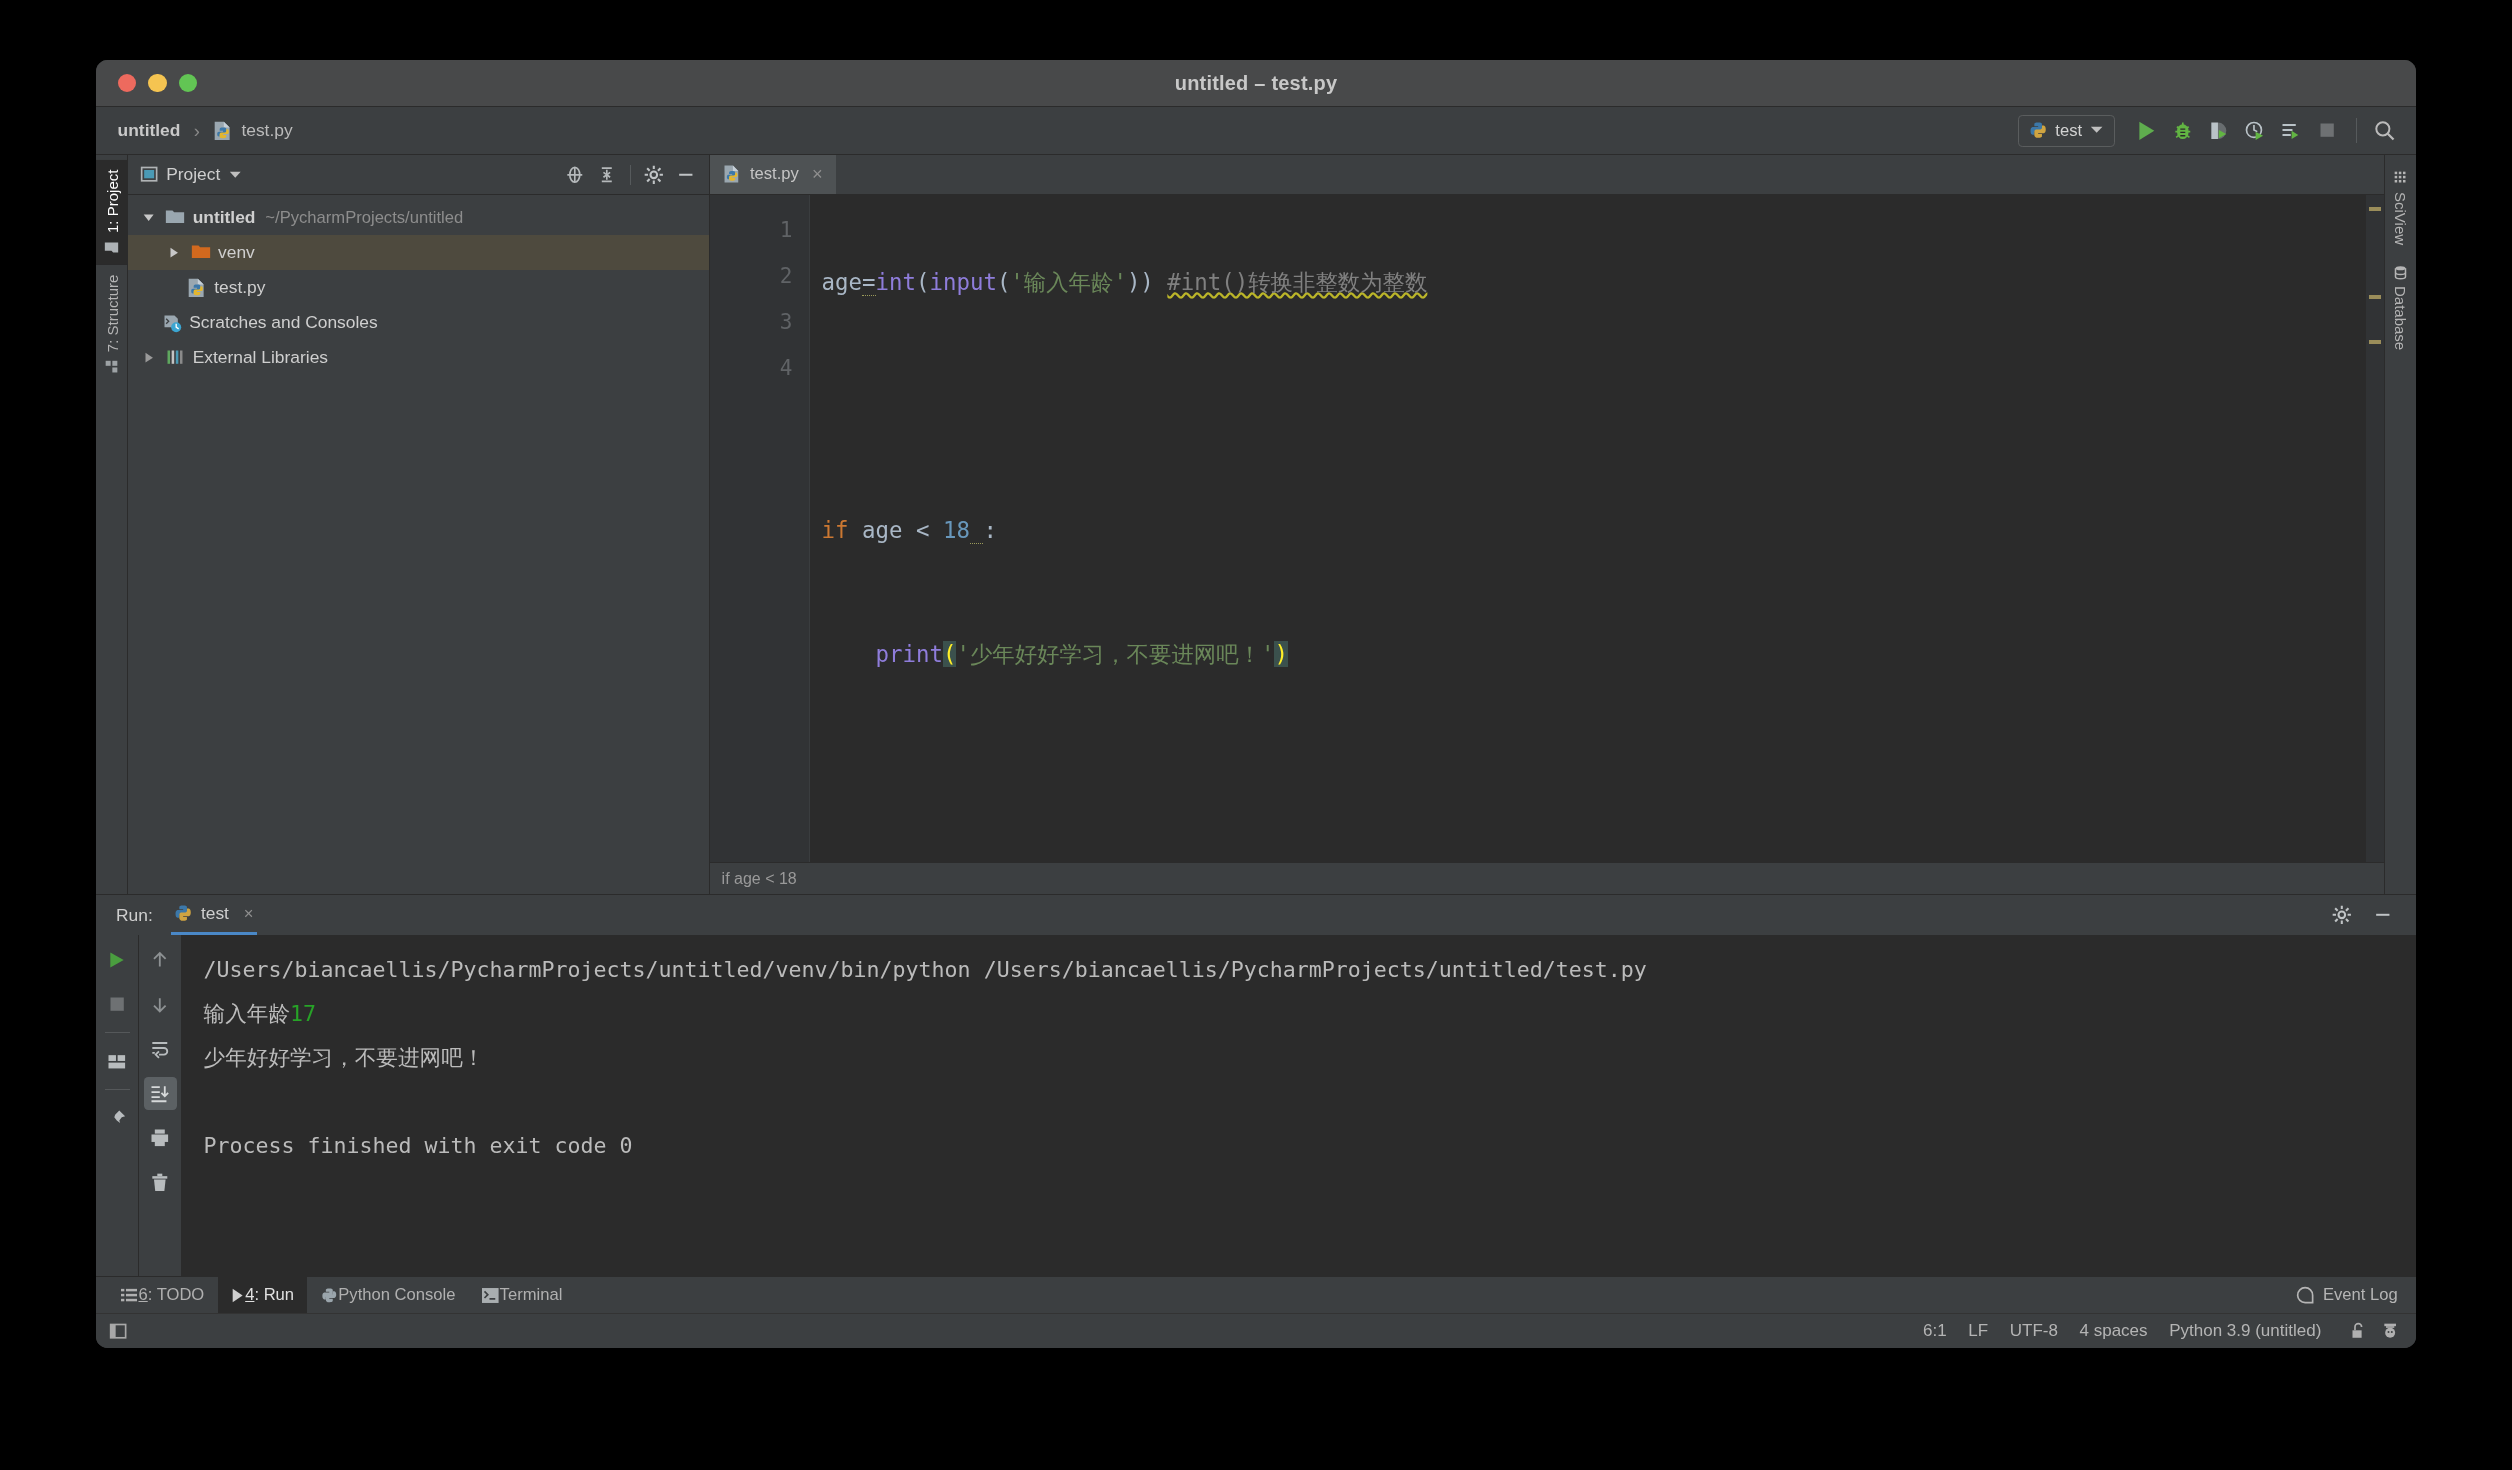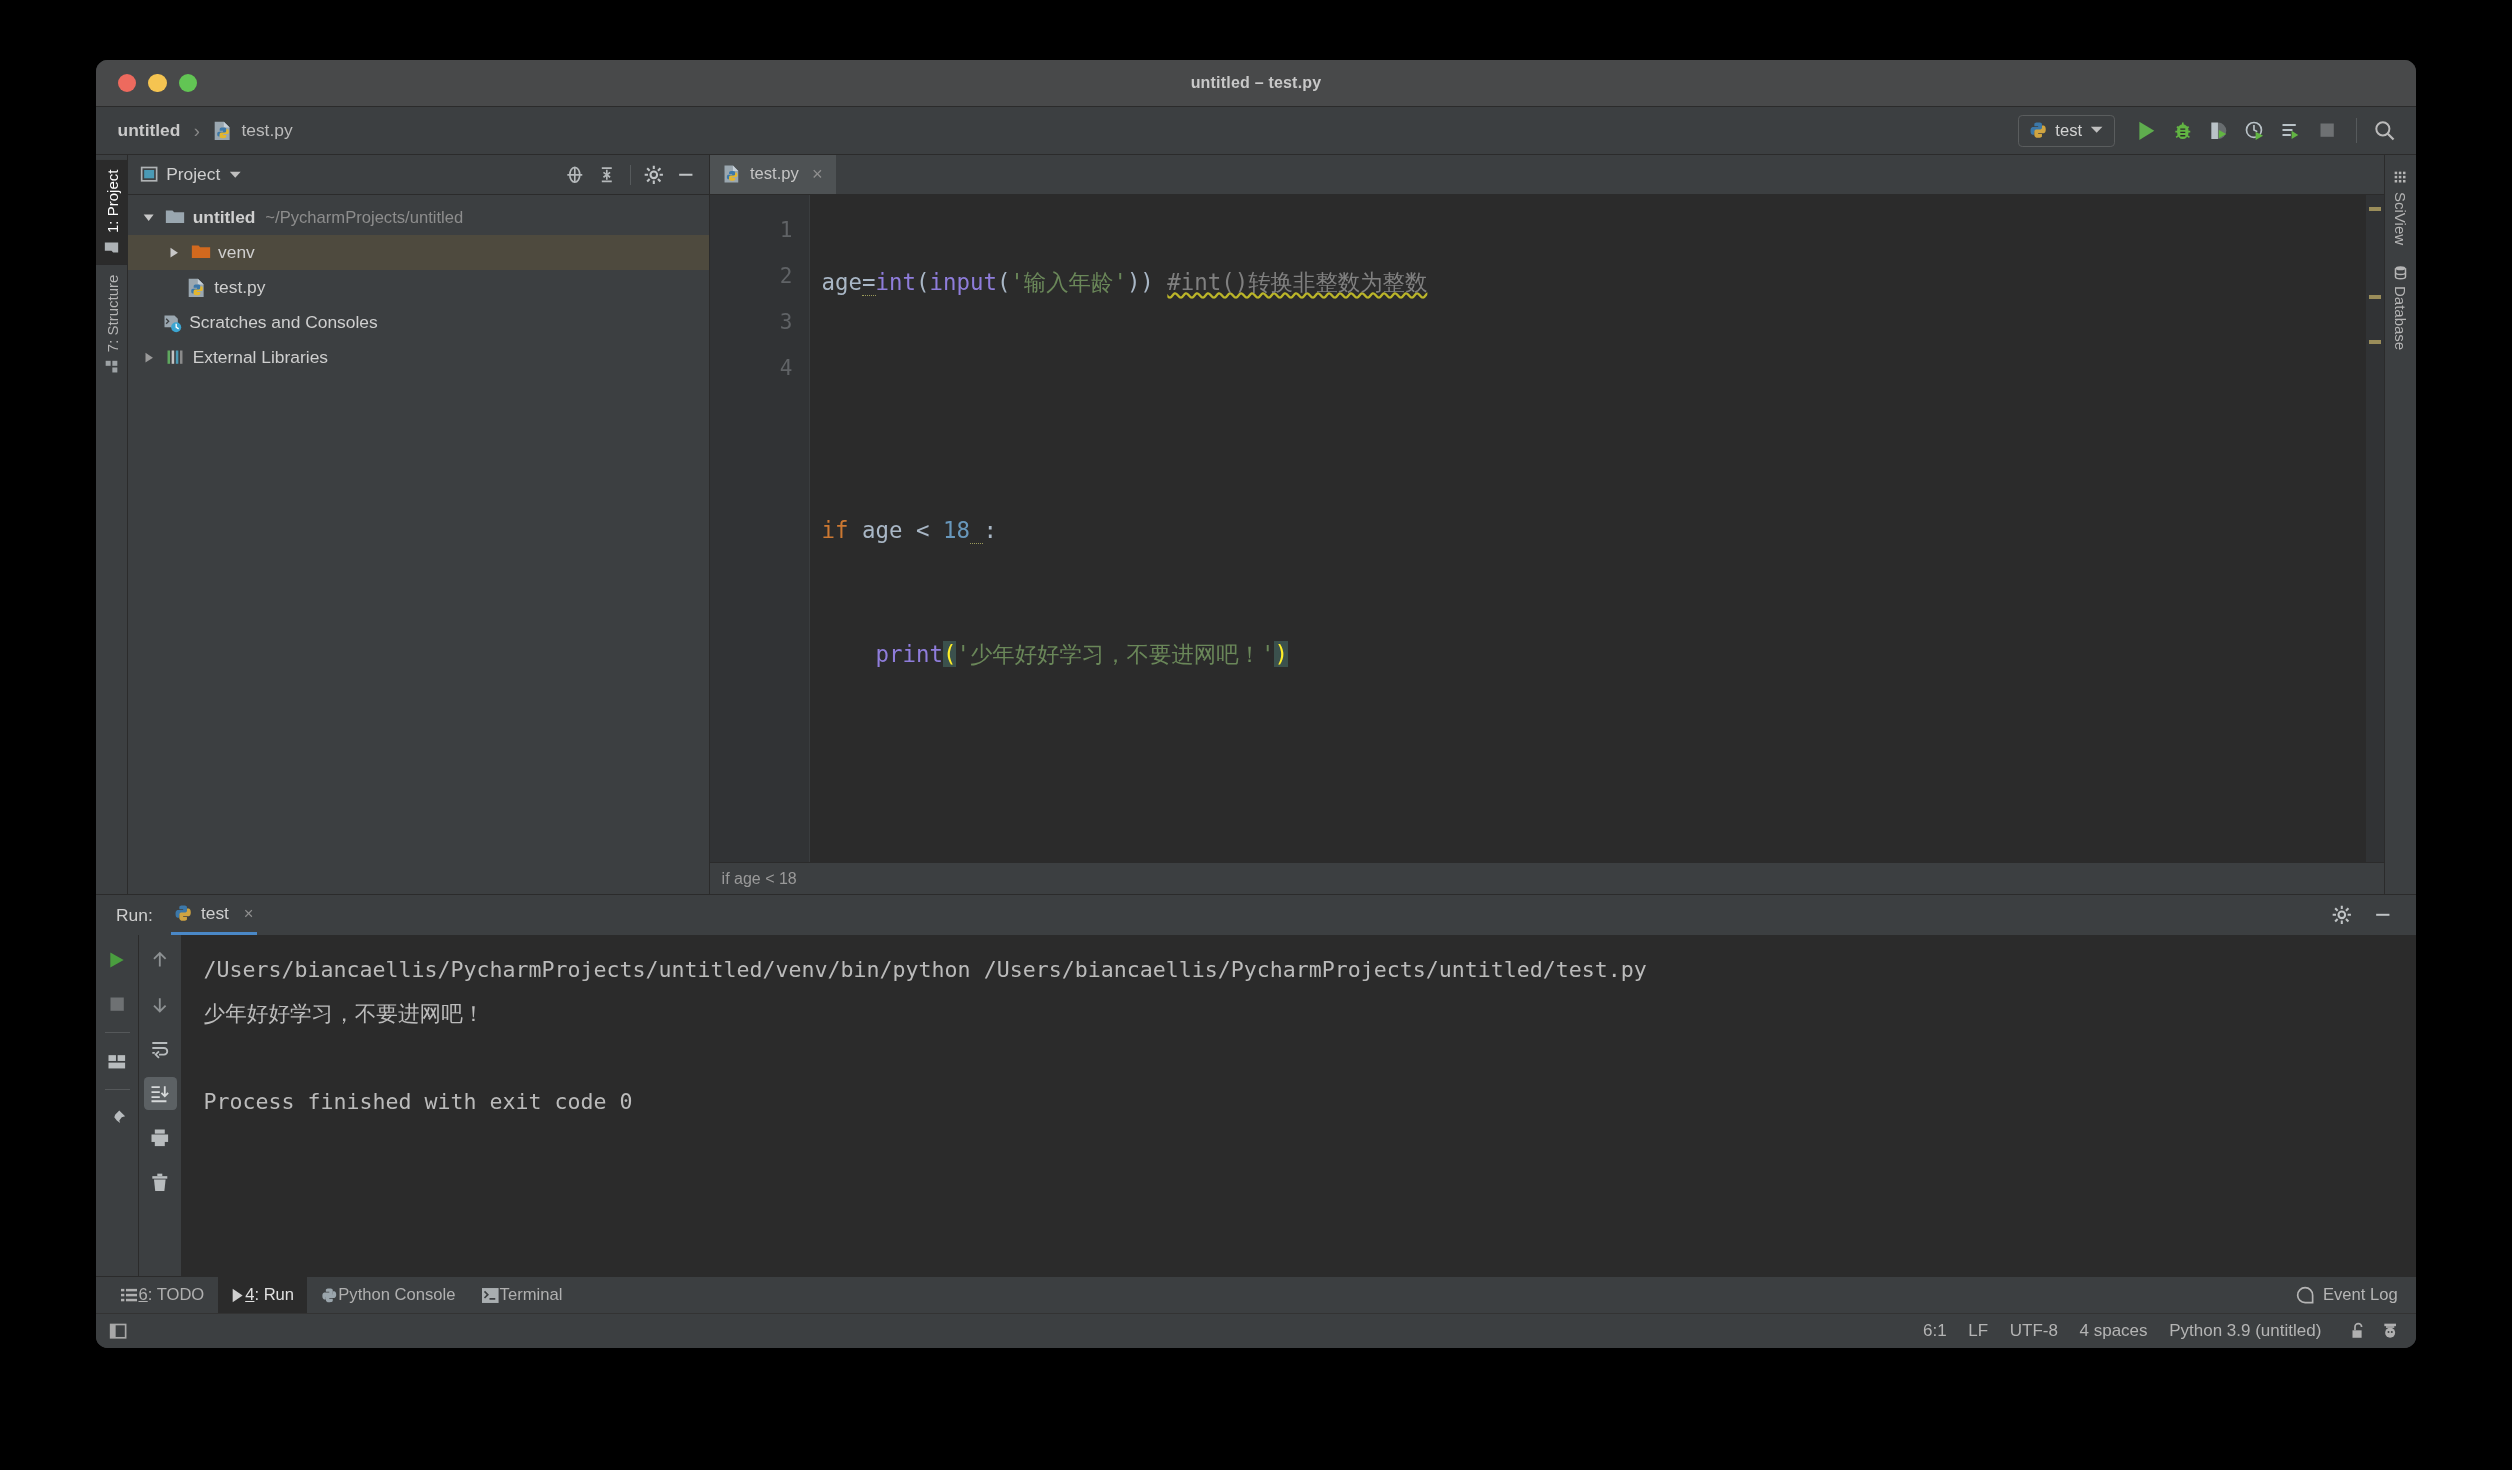--- a/index.html
+++ b/index.html
@@ -28,21 +28,21 @@
     display: flex; align-items: center;
     border-bottom: 0.8px solid #2b2b2b;
   }
   .traffic { display: flex; gap: 12.5px; margin-left: 21.6px; }
   .dot { width: 18.3px; height: 18.3px; border-radius: 50%; }
   .dot.red { background: #ed6a5e; }
   .dot.yellow { background: #f5c451; }
   .dot.green { background: #62c554; }
   .title-text {
     position: absolute; left: 0; right: 0; text-align: center;
-    font-size: 16px; font-weight: bold; color: #c8c8c8;
+    font-size: 20px; font-weight: bold; color: #c8c8c8;
     letter-spacing: 0.2px;
   }
 
   
   .toolbar {
     height: 48px; flex: 0 0 48px;
     background: #3c3f41;
     display: flex; align-items: center;
     border-bottom: 0.8px solid #2b2b2b;
     padding: 0 15px 0 21.6px;
@@ -634,20 +634,21 @@
           <svg width="21.6" height="21.6" viewBox="0 0 26 26">
             <rect x="4" y="5" width="18" height="3" fill="#b8bcbe"></rect>
             <rect x="10" y="2" width="6" height="3" fill="#b8bcbe"></rect>
             <path d="M6 9h14l-1.5 14h-11z" fill="#b8bcbe"></path>
           </svg>
         </div>
       </div>
 
       <div class="console">
         <div class="cl">/Users/biancaellis/PycharmProjects/untitled/venv/bin/python /Users/biancaellis/PycharmProjects/untitled/test.py</div>
+        <div class="cl"><span>输入年龄</span><span class="cin">17</span></div>
         <div class="cl">少年好好学习，不要进网吧！</div>
         <div class="cl"></div>
         <div class="cl">Process finished with exit code 0</div>
         <div class="console-scroll"></div>
       </div>
     </div>
   </div>
 
   <div class="bottombar">
     <div class="btab">

